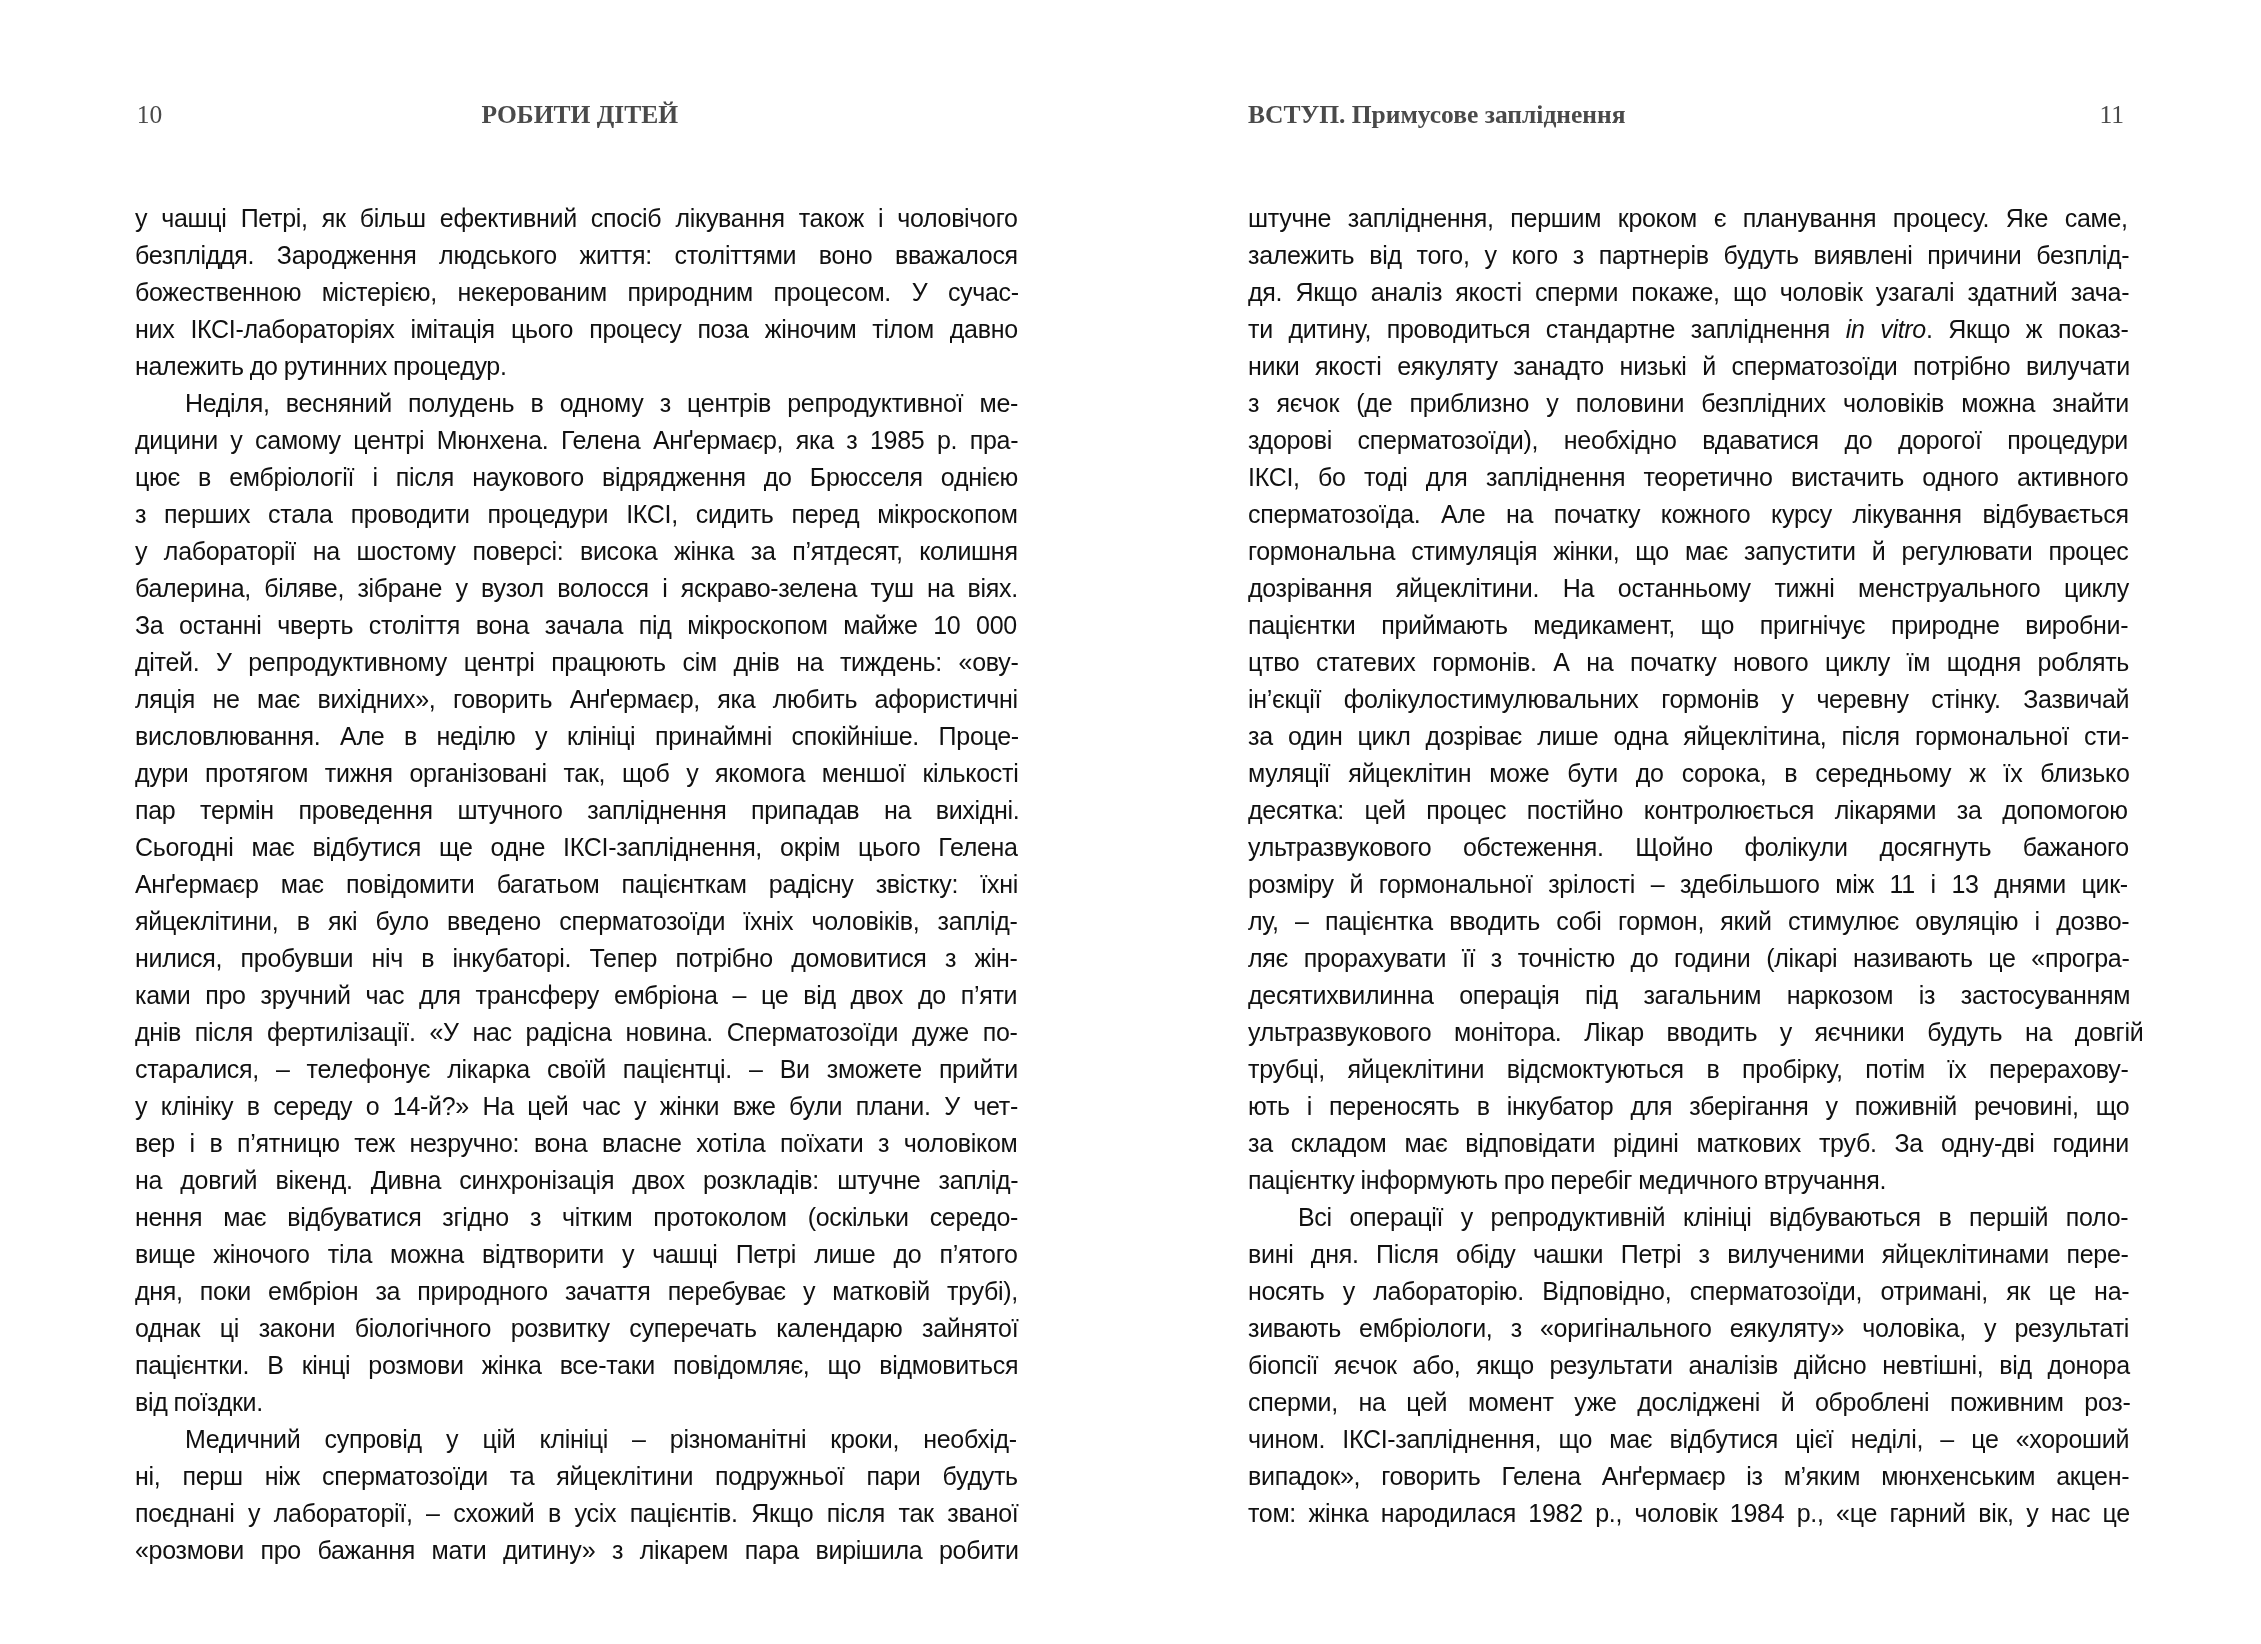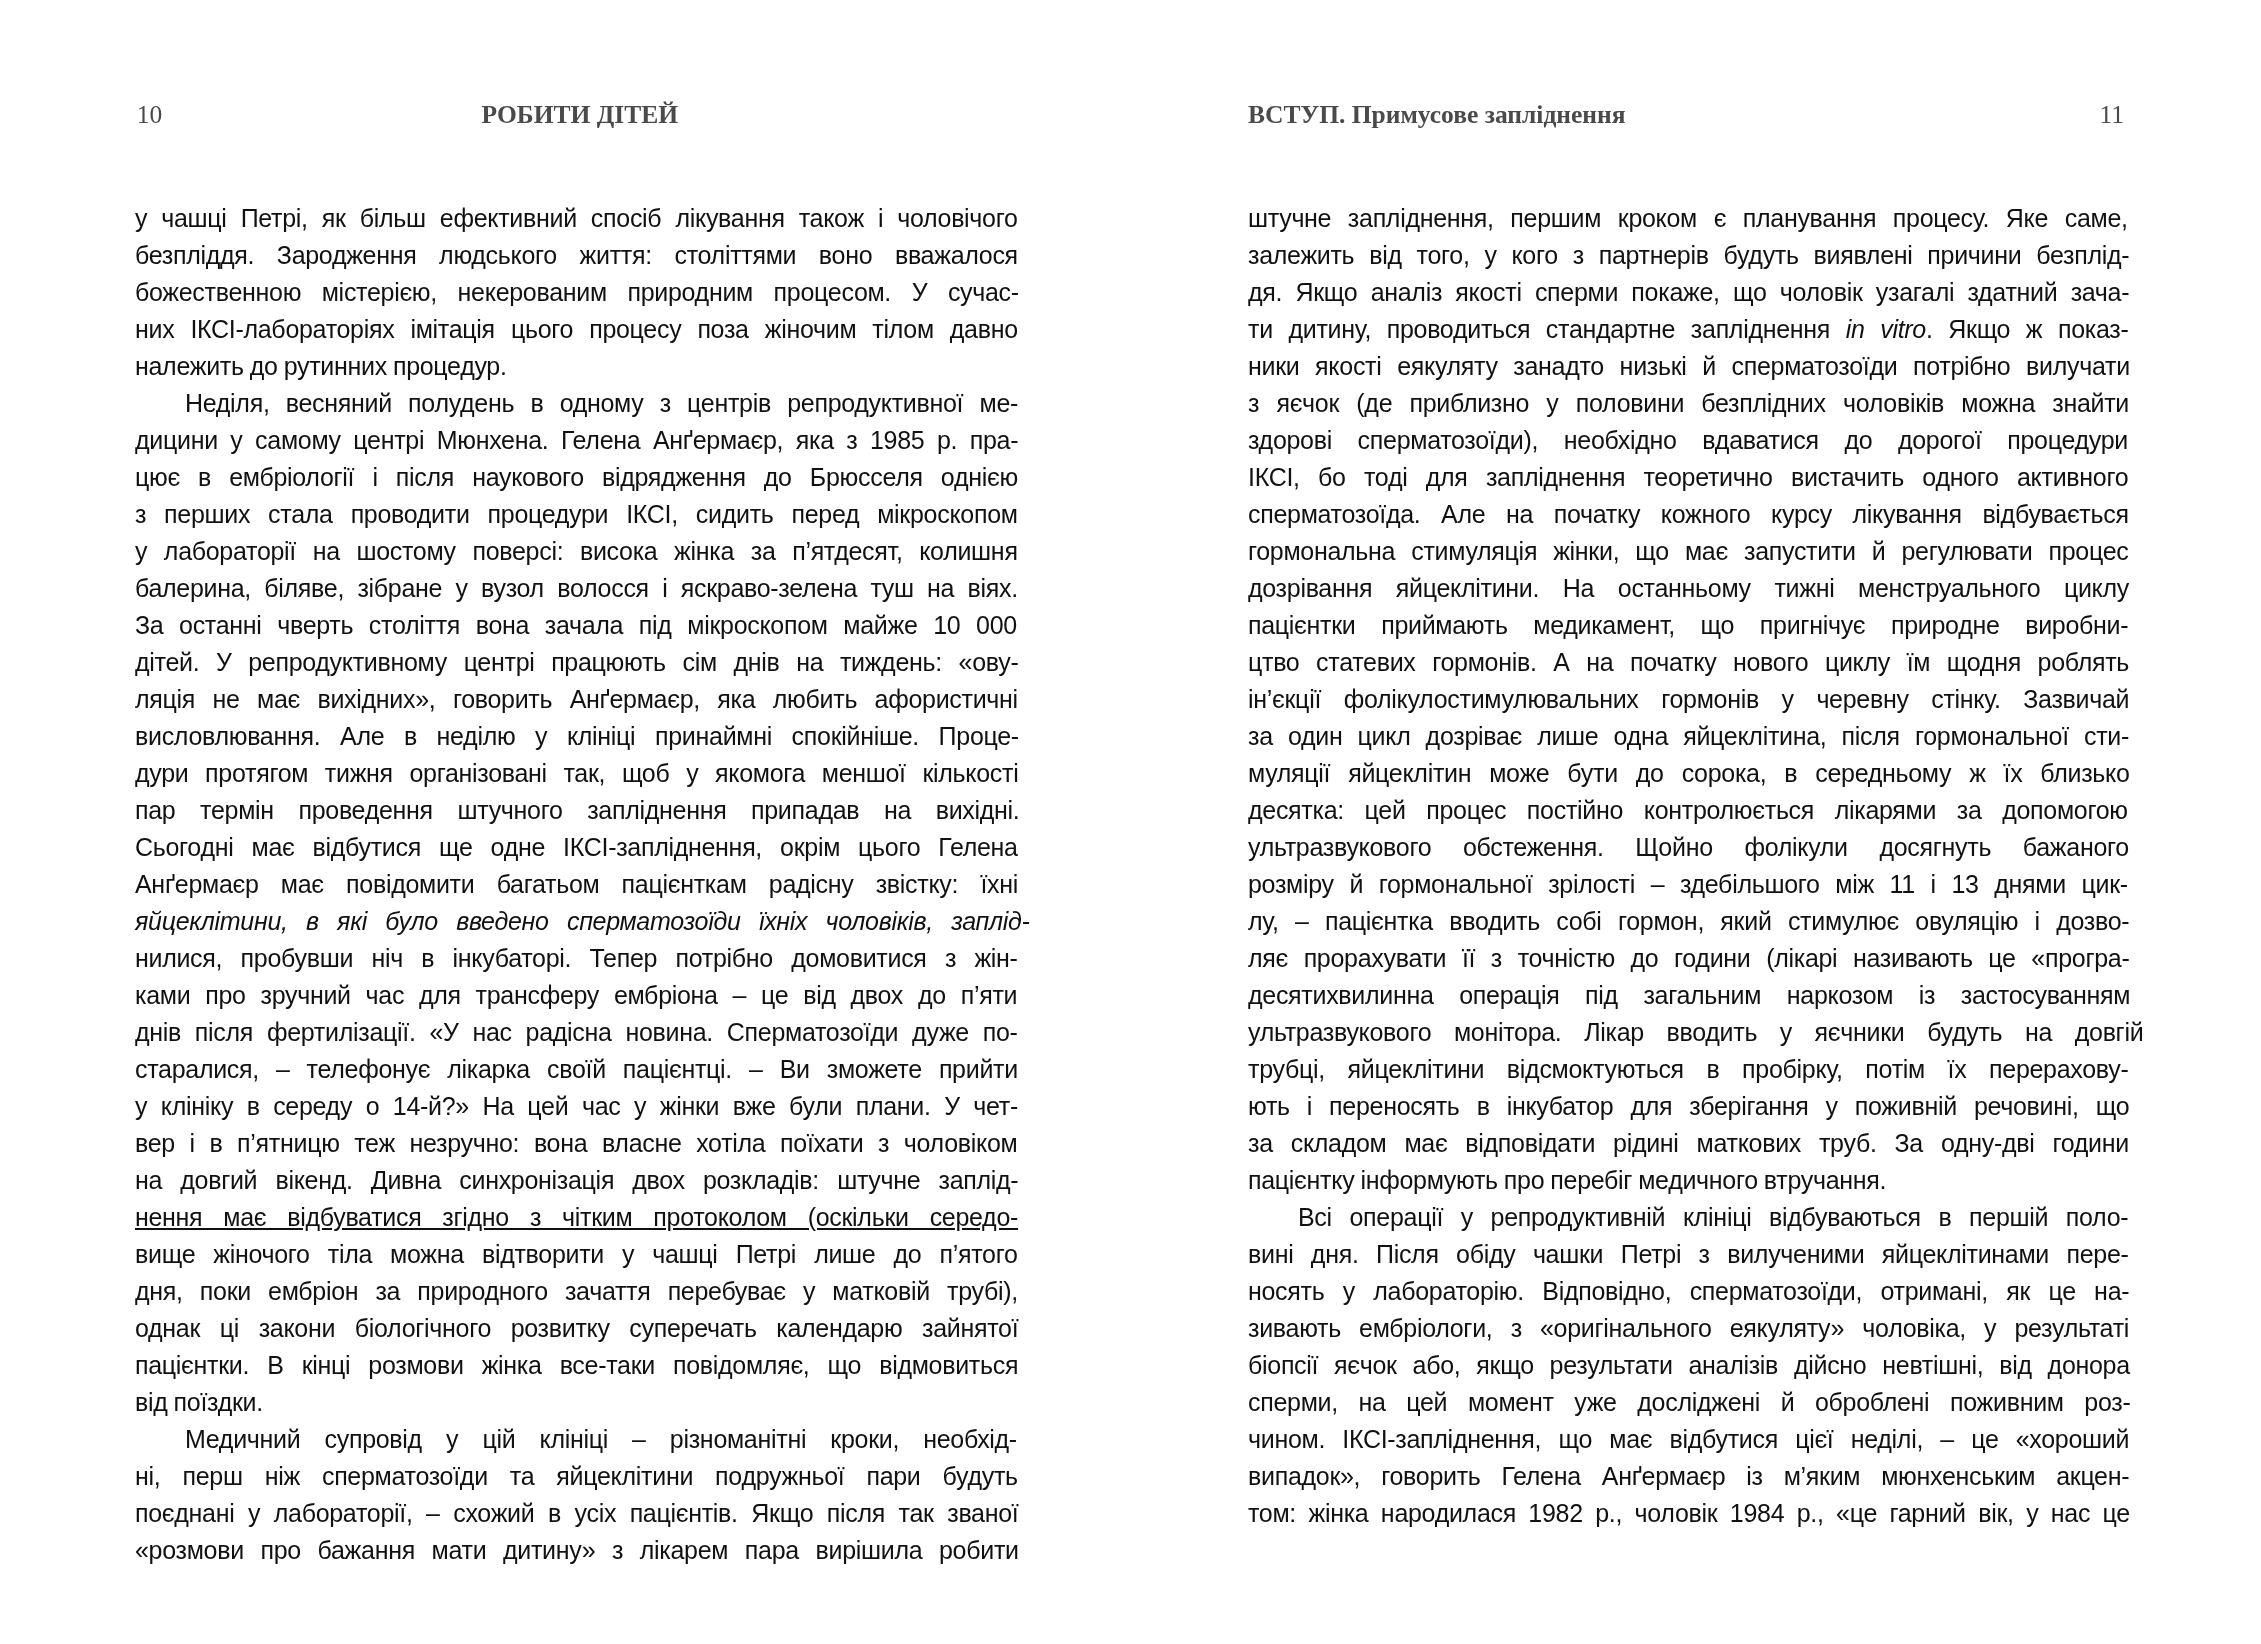--- a/index.html
+++ b/index.html
@@ -107,29 +107,29 @@
       <span class="line"><span class="in" style="display: inline-block; white-space: nowrap; word-spacing: 10px;">у лабораторії на шостому поверсі: висока жінка за п’ятдесят, колишня</span></span>
       <span class="line"><span class="in" style="display: inline-block; white-space: nowrap; word-spacing: 6.7px;">балерина, біляве, зібране у вузол волосся і яскраво-зелена туш на віях.</span></span>
       <span class="line"><span class="in" style="display: inline-block; white-space: nowrap; word-spacing: 9px;">За останні чверть століття вона зачала під мікроскопом майже 10 000</span></span>
       <span class="line"><span class="in" style="display: inline-block; white-space: nowrap; word-spacing: 10px;">дітей. У репродуктивному центрі працюють сім днів на тиждень: «ову-</span></span>
       <span class="line"><span class="in" style="display: inline-block; white-space: nowrap; word-spacing: 10.8px;">ляція не має вихідних», говорить Анґермаєр, яка любить афористичні</span></span>
       <span class="line"><span class="in" style="display: inline-block; white-space: nowrap; word-spacing: 13px;">висловлювання. Але в неділю у клініці принаймні спокійніше. Проце-</span></span>
       <span class="line"><span class="in" style="display: inline-block; white-space: nowrap; word-spacing: 10px;">дури протягом тижня організовані так, щоб у якомога меншої кількості</span></span>
       <span class="line"><span class="in" style="display: inline-block; white-space: nowrap; word-spacing: 18px;">пар термін проведення штучного запліднення припадав на вихідні.</span></span>
       <span class="line"><span class="in" style="display: inline-block; white-space: nowrap; word-spacing: 11.4px;">Сьогодні має відбутися ще одне ІКСІ-запліднення, окрім цього Гелена</span></span>
       <span class="line"><span class="in" style="display: inline-block; white-space: nowrap; word-spacing: 15.6px;">Анґермаєр має повідомити багатьом пацієнткам радісну звістку: їхні</span></span>
-      <span class="line"><span class="in" style="display: inline-block; white-space: nowrap; word-spacing: 11.7px; font-style: italic;">яйцеклітини, в які було введено сперматозоїди їхніх чоловіків, заплід-</span></span>
+      <span class="line"><span class="in" style="display: inline-block; white-space: nowrap; word-spacing: 11.7px;">яйцеклітини, в які було введено сперматозоїди їхніх чоловіків, заплід-</span></span>
       <span class="line"><span class="in" style="display: inline-block; white-space: nowrap; word-spacing: 11.7px;">нилися, пробувши ніч в інкубаторі. Тепер потрібно домовитися з жін-</span></span>
       <span class="line"><span class="in" style="display: inline-block; white-space: nowrap; word-spacing: 8.2px;">ками про зручний час для трансферу ембріона – це від двох до п’яти</span></span>
       <span class="line"><span class="in" style="display: inline-block; white-space: nowrap; word-spacing: 7.2px;">днів після фертилізації. «У нас радісна новина. Сперматозоїди дуже по-</span></span>
       <span class="line"><span class="in" style="display: inline-block; white-space: nowrap; word-spacing: 10.4px;">старалися, – телефонує лікарка своїй пацієнтці. – Ви зможете прийти</span></span>
       <span class="line"><span class="in" style="display: inline-block; white-space: nowrap; word-spacing: 6.9px;">у клініку в середу о 14-й?» На цей час у жінки вже були плани. У чет-</span></span>
       <span class="line"><span class="in" style="display: inline-block; white-space: nowrap; word-spacing: 8px;">вер і в п’ятницю теж незручно: вона власне хотіла поїхати з чоловіком</span></span>
       <span class="line"><span class="in" style="display: inline-block; white-space: nowrap; word-spacing: 11.5px;">на довгий вікенд. Дивна синхронізація двох розкладів: штучне заплід-</span></span>
-      <span class="line"><span class="in" style="display: inline-block; white-space: nowrap; word-spacing: 14.3px; text-decoration: underline;">нення має відбуватися згідно з чітким протоколом (оскільки середо-</span></span>
+      <span class="line"><span class="in" style="display: inline-block; white-space: nowrap; word-spacing: 14.3px;">нення має відбуватися згідно з чітким протоколом (оскільки середо-</span></span>
       <span class="line"><span class="in" style="display: inline-block; white-space: nowrap; word-spacing: 11.4px;">вище жіночого тіла можна відтворити у чашці Петрі лише до п’ятого</span></span>
       <span class="line"><span class="in" style="display: inline-block; white-space: nowrap; word-spacing: 10.5px;">дня, поки ембріон за природного зачаття перебуває у матковій трубі),</span></span>
       <span class="line"><span class="in" style="display: inline-block; white-space: nowrap; word-spacing: 13px;">однак ці закони біологічного розвитку суперечать календарю зайнятої</span></span>
       <span class="line"><span class="in" style="display: inline-block; white-space: nowrap; word-spacing: 11.4px;">пацієнтки. В кінці розмови жінка все-таки повідомляє, що відмовиться</span></span>
       <span class="line last"><span class="in" style="display: inline-block; white-space: nowrap;">від поїздки.</span></span>
       <span class="line indent"><span class="in" style="display: inline-block; white-space: nowrap; word-spacing: 17.5px;">Медичний супровід у цій клініці – різноманітні кроки, необхід-</span></span>
       <span class="line"><span class="in" style="display: inline-block; white-space: nowrap; word-spacing: 15.4px;">ні, перш ніж сперматозоїди та яйцеклітини подружньої пари будуть</span></span>
       <span class="line"><span class="in" style="display: inline-block; white-space: nowrap; word-spacing: 6.9px;">поєднані у лабораторії, – схожий в усіх пацієнтів. Якщо після так званої</span></span>
       <span class="line"><span class="in" style="display: inline-block; white-space: nowrap; word-spacing: 10px;">«розмови про бажання мати дитину» з лікарем пара вирішила робити</span></span>
     </div>

